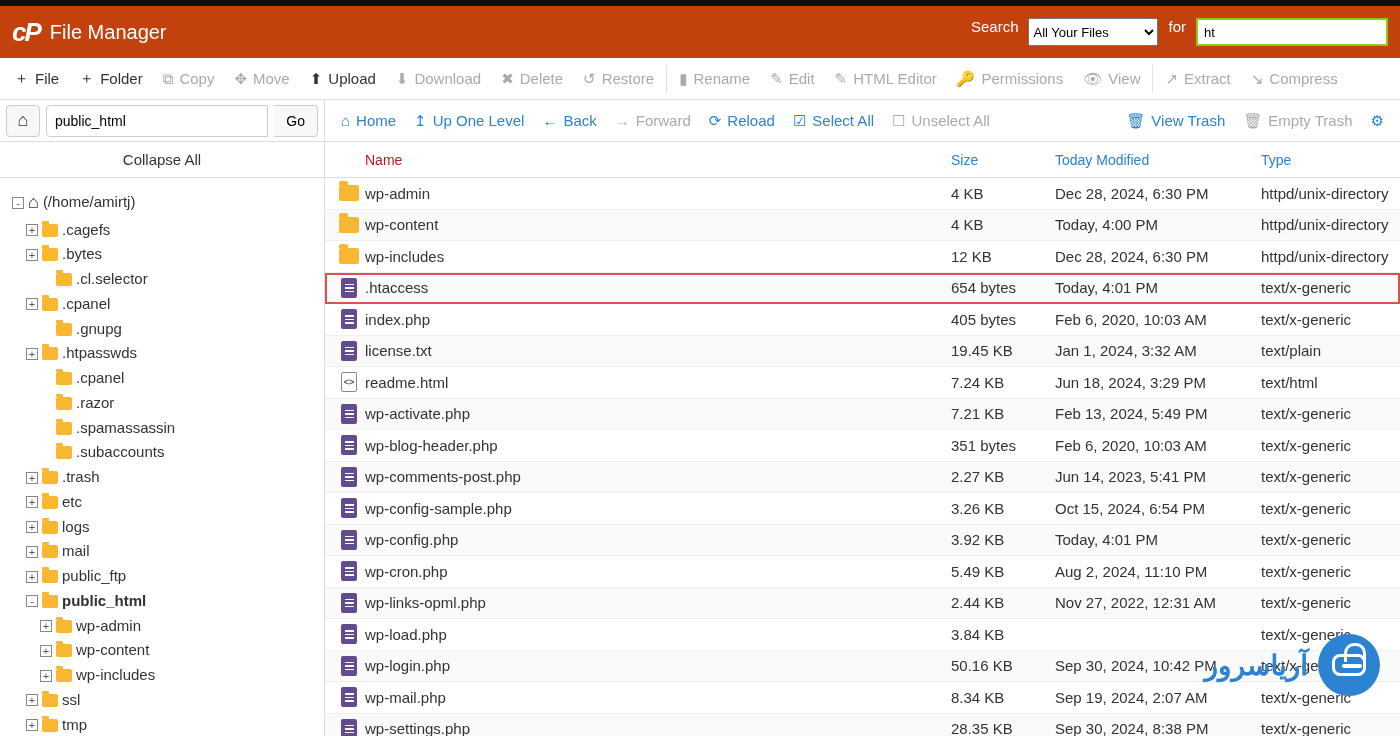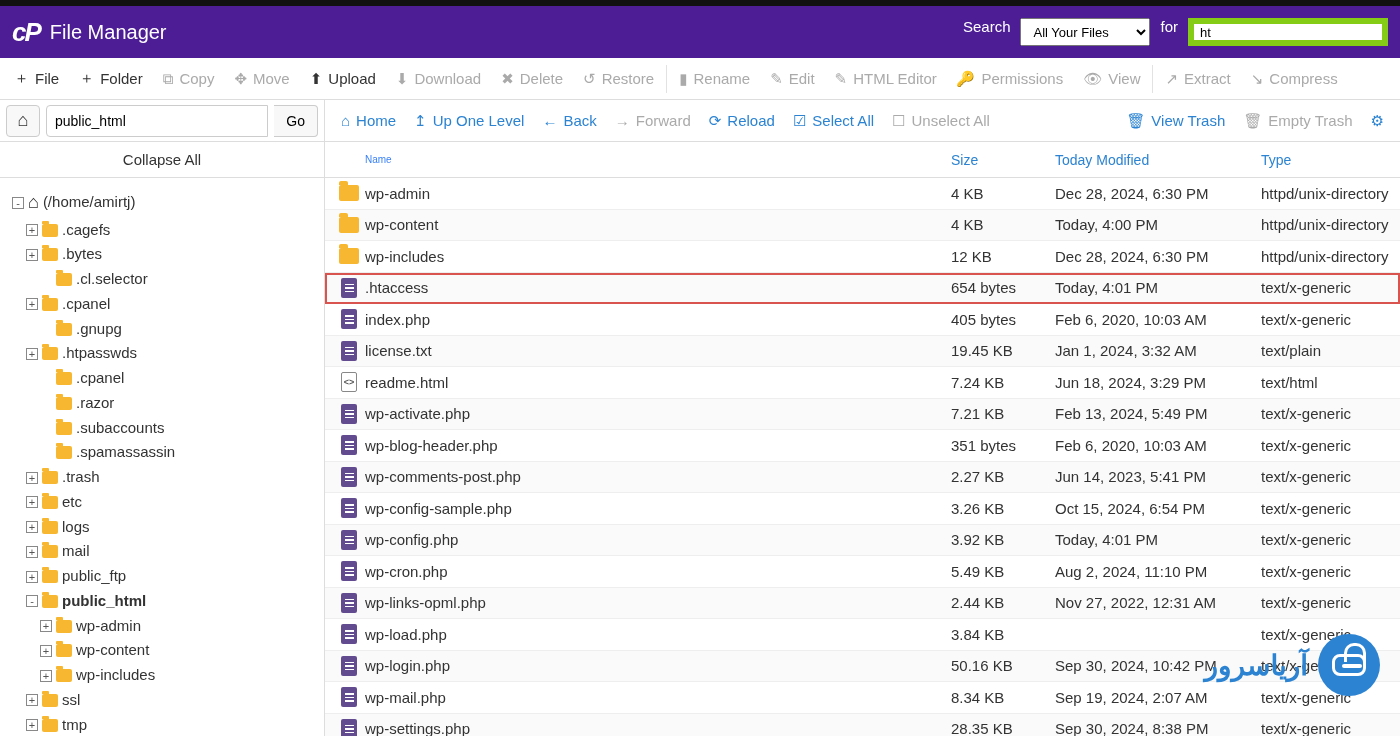--- a/index.html
+++ b/index.html
@@ -1,25 +1,25 @@
 <!DOCTYPE html>
 <html><head>
 <meta charset="utf-8">
 <style>
   * { box-sizing: border-box; margin: 0; padding: 0; }
   body { font-family: Arial, Helvetica, sans-serif; font-size: 14px; color: #333; background: #fff; width: 1400px; }
   .topbar { height: 6px; background: #111; }
-  .header { background: #4c1d95; color: #fff; height: 52px; display: flex; align-items: center; padding: 0 12px; }
+  .header { background: #c2410c; color: #fff; height: 52px; display: flex; align-items: center; padding: 0 12px; }
   .logo { display: flex; align-items: center; gap: 10px; }
   .logo-mark { font-style: italic; font-weight: bold; font-size: 26px; letter-spacing: -2px; }
   .logo-text { font-size: 20px; font-weight: 400; }
   .spacer { flex: 1; }
   .search-bar { display: flex; align-items: flex-start; gap: 10px; font-size: 15px; }
-  .search-bar select { height: 28px; font-size: 13px; padding: 3px 8px; min-width: 130px; }
-  .search-bar input { height: 28px; font-size: 13px; padding: 3px 6px; min-width: 130px; border: 6px solid #84cc16; }
+  .search-bar select { height: 28px; font-size: 13px; padding: 3px 0; min-width: 130px; }
+  .search-bar input { height: 28px; font-size: 13px; padding: 3px 6px; min-width: 130px; border: 2px solid #84cc16; }
   .toolbar { border-bottom: 1px solid #ddd; height: 42px; display: flex; align-items: center; padding: 0 4px; font-size: 15px; }
   .tbtn { display: flex; align-items: center; gap: 6px; padding: 8px 10px; color: #333; cursor: pointer; }
   .tbtn.disabled { color: #aaa; cursor: default; }
   .tsep { width: 1px; height: 28px; background: #e2e2e2; margin: 0 2px; }
   .pathbar { height: 42px; border-bottom: 1px solid #ddd; display: flex; }
   .path-left { width: 325px; display: flex; align-items: center; padding: 4px 6px; gap: 6px; border-right: 1px solid #ddd; }
   .home-box { width: 34px; height: 32px; border: 1px solid #ccc; border-radius: 4px; display: flex; align-items: center; justify-content: center; background: #f8f8f8; }
   .path-input { flex: 1; height: 32px; border: 1px solid #ccc; border-radius: 4px 0 0 4px; padding: 4px 8px; font-size: 14px; }
   .go-btn { height: 32px; border: 1px solid #ccc; border-left: none; border-radius: 0 4px 4px 0; background: #f8f8f8; padding: 0 12px; font-size: 14px; cursor: pointer; }
   .navbar { flex: 1; display: flex; align-items: center; gap: 18px; padding: 0 16px; }
@@ -35,21 +35,21 @@
   .folder-icon { width: 16px; height: 13px; background: #f7b731; border-radius: 2px; position: relative; display: inline-block; }
   .folder-icon::before { content: ""; position: absolute; top: -3px; left: 0; width: 7px; height: 3px; background: #f7b731; border-radius: 1px 1px 0 0; }
   .folder-open { width: 16px; height: 13px; background: #f7b731; border-radius: 2px; position: relative; display: inline-block; }
   .folder-open::before { content: ""; position: absolute; top: -3px; left: 0; width: 7px; height: 3px; background: #f7b731; border-radius: 1px 1px 0 0; }
   .ind0 { margin-left: 6px; }
   .ind1 { margin-left: 20px; }
   .ind2 { margin-left: 34px; }
   .bold { font-weight: bold; }
   .main { flex: 1; }
   .colhead { height: 36px; display: flex; align-items: center; border-bottom: 1px solid #ddd; background: #fff; padding-left: 40px; }
-  .col-name  { width: 586px; color: #3b82f6; font-size: 10px; cursor: pointer; }
+  .col-name  { width: 586px; color: #b91c1c; font-size: 14px; cursor: pointer; }
   .col-size  { width: 104px; color: #2b83d2; font-size: 14px; cursor: pointer; }
   .col-mod   { width: 206px; color: #2b83d2; font-size: 14px; cursor: pointer; }
   .col-type  { flex: 1; color: #2b83d2; font-size: 14px; cursor: pointer; }
   .rows { }
   .row { height: 31.5px; display: flex; align-items: center; border-bottom: 1px solid #eee; padding-left: 8px; font-size: 15px; }
   .row:nth-child(even) { background: #fafafa; }
   .row-icon { width: 32px; display: flex; align-items: center; justify-content: center; }
   .row-name { width: 586px; }
   .row-size { width: 104px; }
   .row-mod  { width: 206px; }
@@ -252,26 +252,26 @@
           <span>.cpanel</span>
         </div>
         <div class="tree-row ind2">
           <span class="toggle blank"> </span>
           <span class="folder-icon"></span>
           <span>.razor</span>
         </div>
         <div class="tree-row ind2">
           <span class="toggle blank"> </span>
           <span class="folder-icon"></span>
+          <span>.spamassassin</span>
+        </div>
+        <div class="tree-row ind2">
+          <span class="toggle blank"> </span>
+          <span class="folder-icon"></span>
           <span>.subaccounts</span>
-        </div>
-        <div class="tree-row ind2">
-          <span class="toggle blank"> </span>
-          <span class="folder-icon"></span>
-          <span>.spamassassin</span>
         </div>
         <div class="tree-row ind1">
           <span class="toggle">+</span>
           <span class="folder-icon"></span>
           <span>.trash</span>
         </div>
         <div class="tree-row ind1">
           <span class="toggle">+</span>
           <span class="folder-icon"></span>
           <span>etc</span>

